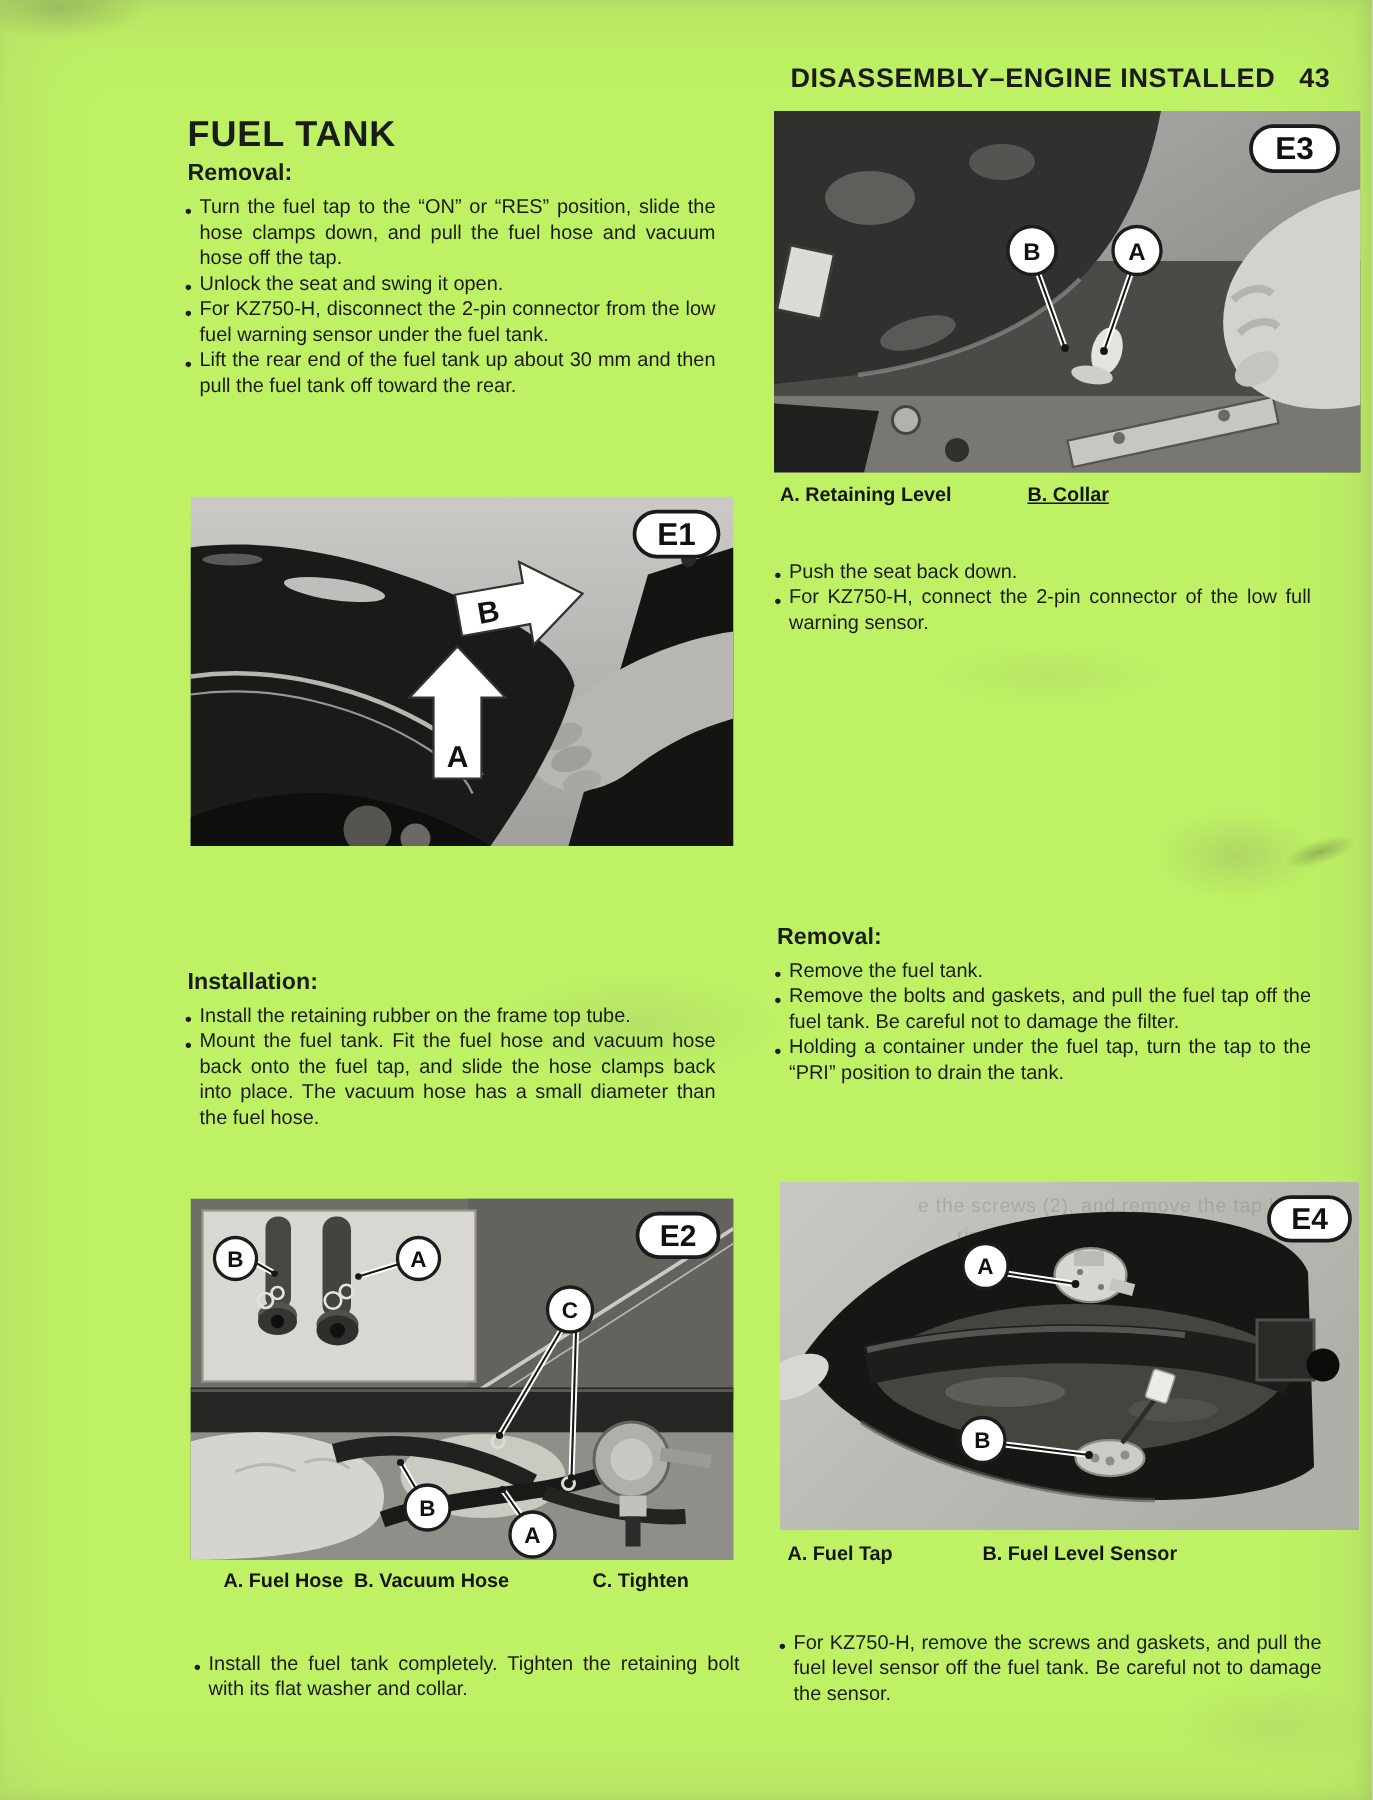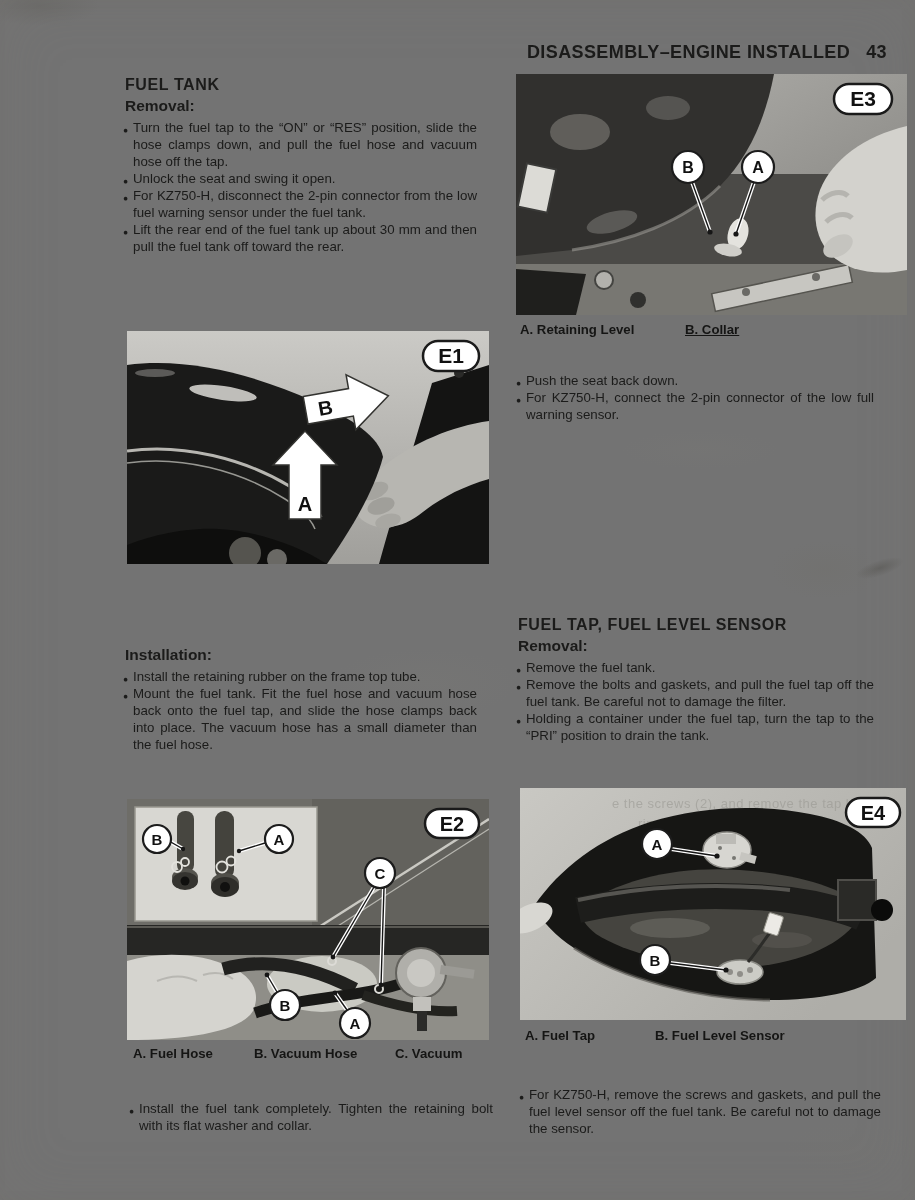--- a/index.html
+++ b/index.html
@@ -1,33 +1,33 @@
 <!DOCTYPE html>
 <html><head>
 <meta charset="utf-8">
 <style>
   html,body{margin:0;padding:0;background:#e8e7e3;}
   .page{
     position:relative;width:915px;height:1200px;margin:0 auto;
-    background:#737373;overflow:hidden;
+    background:#bef264;overflow:hidden;
     font-family:"Liberation Sans",sans-serif;color:#1b1b1a;
     box-shadow:inset 0 0 60px rgba(120,118,110,.18), inset -4px 0 10px rgba(110,108,100,.15);
   }
   
   .smudge{position:absolute;border-radius:50%;pointer-events:none;}
   .s1{left:770px;top:540px;width:110px;height:60px;background:radial-gradient(closest-side,rgba(110,108,100,.20),rgba(110,108,100,0));}
   .s2{left:855px;top:560px;width:50px;height:16px;background:radial-gradient(closest-side,rgba(70,68,62,.35),rgba(70,68,62,0));transform:rotate(-18deg);}
   .s3{left:330px;top:648px;width:190px;height:70px;background:radial-gradient(closest-side,rgba(130,128,120,.14),rgba(130,128,120,0));}
   .s4{left:620px;top:430px;width:160px;height:40px;background:radial-gradient(closest-side,rgba(130,128,120,.10),rgba(130,128,120,0));}
   .s5{left:-20px;top:-14px;width:120px;height:40px;background:radial-gradient(closest-side,rgba(90,88,82,.28),rgba(90,88,82,0));}
   .s6{left:780px;top:1120px;width:140px;height:60px;background:radial-gradient(closest-side,rgba(120,118,110,.12),rgba(120,118,110,0));}
 
   .hdr{position:absolute;top:42px;right:28px;display:flex;align-items:baseline;gap:16px;
        font-weight:bold;font-size:18px;letter-spacing:.4px;}
-  .sec-title{font-weight:bold;font-size:16px;letter-spacing:.6px;margin:0 0 3px 0;}
+  .sec-title{font-weight:bold;font-size:24px;letter-spacing:.6px;margin:0 0 3px 0;}
   .sub-title{font-weight:bold;font-size:15.5px;margin:0 0 4px 0;}
   .col{position:absolute;}
   ul.bul{list-style:none;margin:0;padding:0;font-size:13.3px;line-height:17px;text-align:justify;}
   ul.bul li{position:relative;padding-left:8px;margin:0;}
   ul.bul li::before{content:"●";position:absolute;left:-2px;top:3px;font-size:8.5px;}
   .single{position:absolute;font-size:13.3px;line-height:17px;text-align:justify;}
   .single .bullet-dot{position:absolute;left:-10px;top:3px;font-size:8.5px;}
   .figure{position:absolute;}
   .figure svg{display:block;}
   .cap{position:absolute;font-weight:bold;font-size:13.2px;line-height:19px;color:#151514;white-space:nowrap;}
@@ -203,23 +203,23 @@
         <text x="228" y="229.5" font-size="15" font-weight="bold" fill="#111" text-anchor="middle">A</text>
       </g>
       <g>
         <rect x="298" y="10" width="54" height="29" rx="14.5" fill="#ffffff" stroke="#1a1a1a" stroke-width="2.5"></rect>
         <text x="325" y="31.5" font-size="20" font-weight="bold" fill="#111" text-anchor="middle">E2</text>
       </g>
     </svg>
   </div>
 
   <div class="cap" style="left:133px;top:1044px;width:356px;height:19px;">
-    <span style="left:0;text-align:center;">A. Fuel Hose</span>
-    <span style="left:121px;">B. Vacuum Hose</span>
-    <span style="left:262px;">C. Vacuum</span>
+    <span style="left:16px;text-align:center;">A. Fuel Hose</span>
+    <span style="left:103px;">B. Vacuum Hose</span>
+    <span style="left:262px;">C. Tighten</span>
   </div>
 
   <div class="single" style="left:139px;top:1100px;width:354px;">
     <span class="bullet-dot">●</span>
     <span>Install the fuel tank completely.  Tighten the retaining bolt with its flat washer and collar.</span>
   </div>
 
   <div class="figure" style="left:516px;top:74px;">
     <svg width="391" height="241" viewBox="0 0 391 241">
       <defs>
@@ -281,21 +281,20 @@
   </div>
 
   <div class="col" style="left:518px;top:372px;width:356px;">
     <ul class="bul">
       <li>Push the seat back down.</li>
       <li>For KZ750-H, connect the 2-pin connector of the low full warning sensor.</li>
     </ul>
   </div>
 
   <div class="col" style="left:518px;top:616px;width:388px;">
-    <div class="sec-title">FUEL TAP, FUEL LEVEL SENSOR</div>
     <div class="sub-title">Removal:</div>
     <ul class="bul" style="width:356px;">
       <li>Remove the fuel tank.</li>
       <li>Remove the bolts and gaskets, and pull the fuel tap off the fuel tank.  Be careful not to damage the filter.</li>
       <li>Holding a container under the fuel tap, turn the tap to the “PRI” position to drain the tank.</li>
     </ul>
   </div>
 
   <div class="figure" style="left:520px;top:788px;">
     <svg width="386" height="232" viewBox="0 0 386 232">

